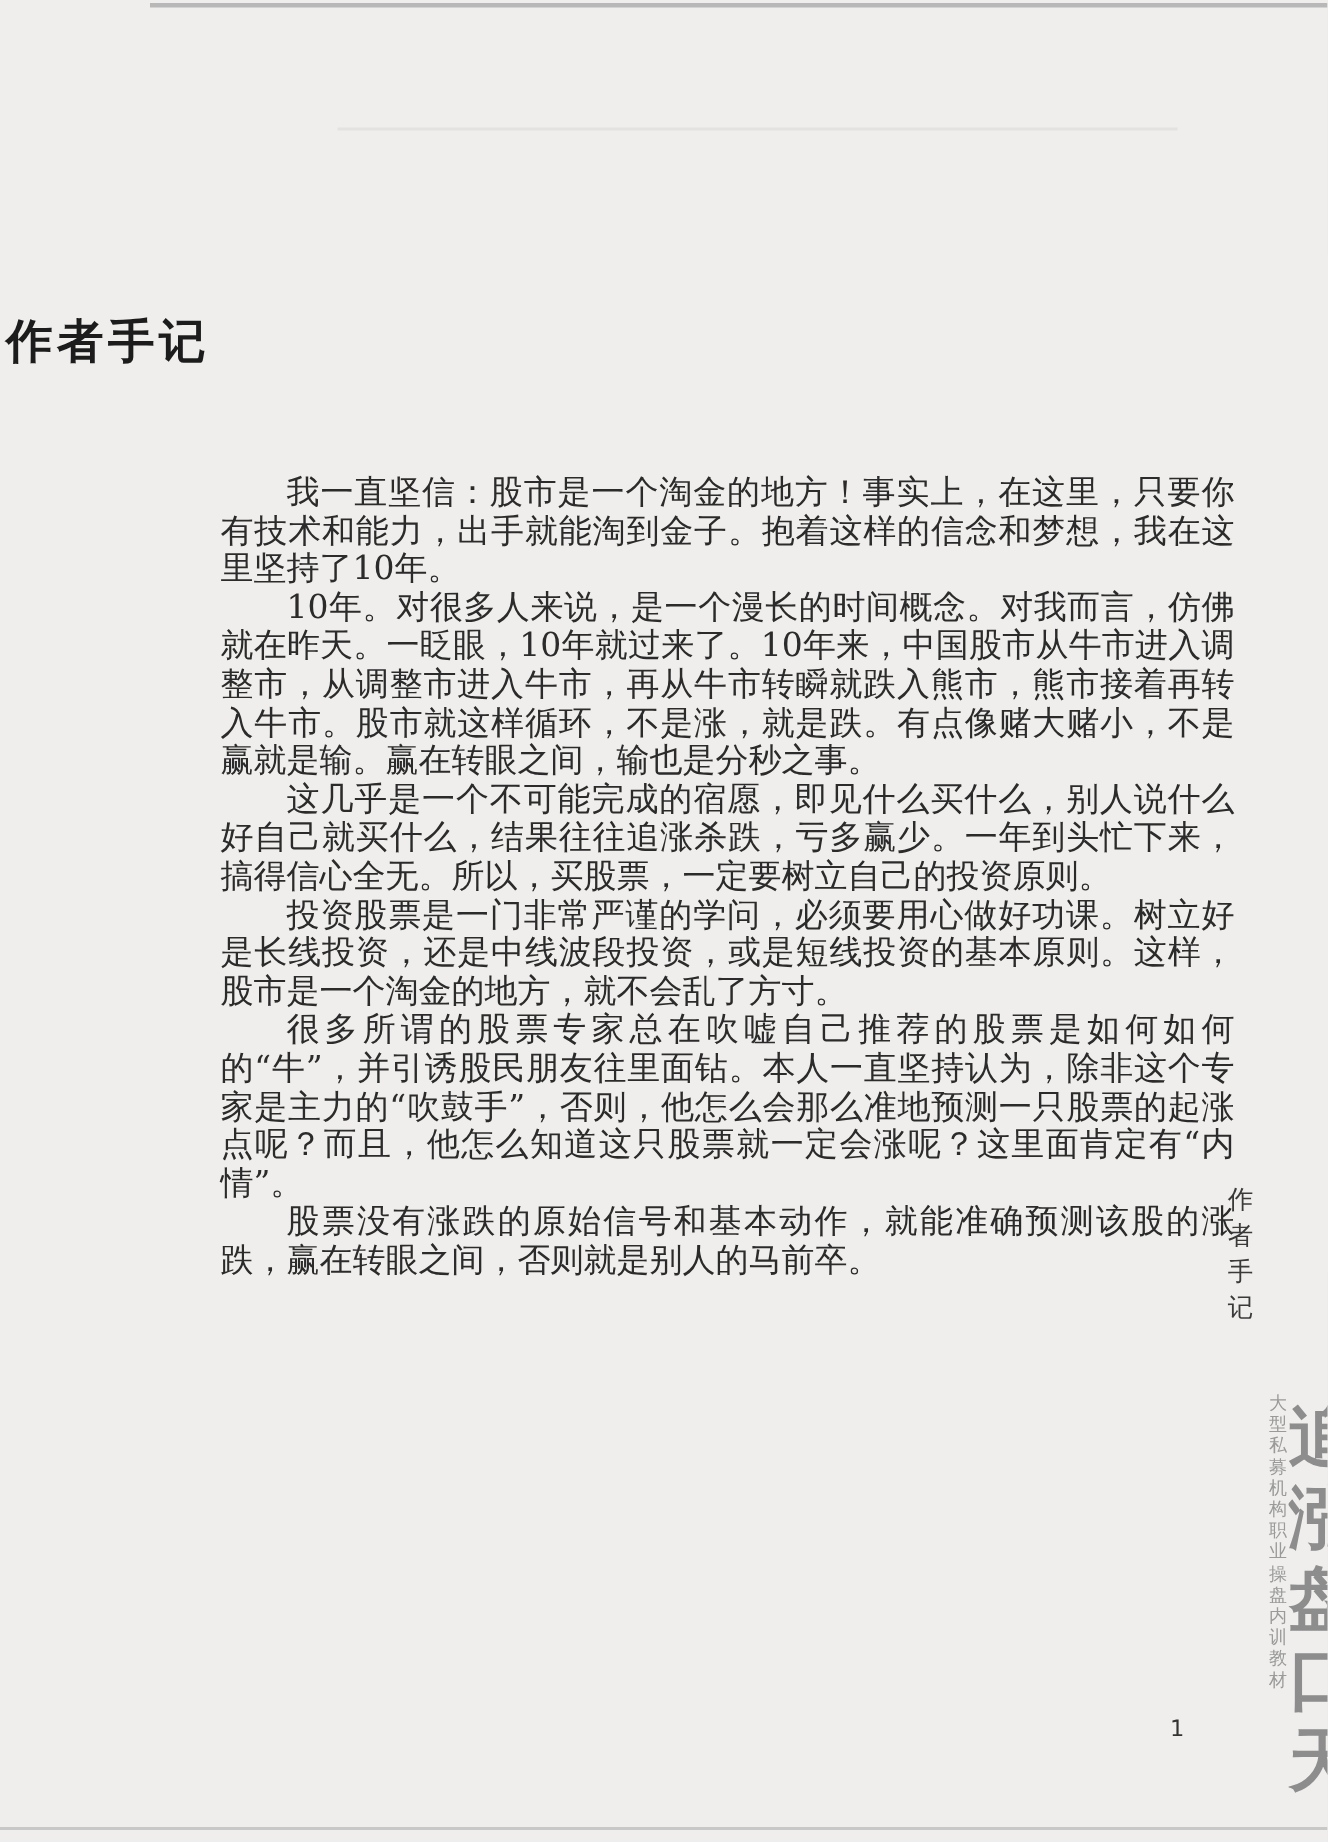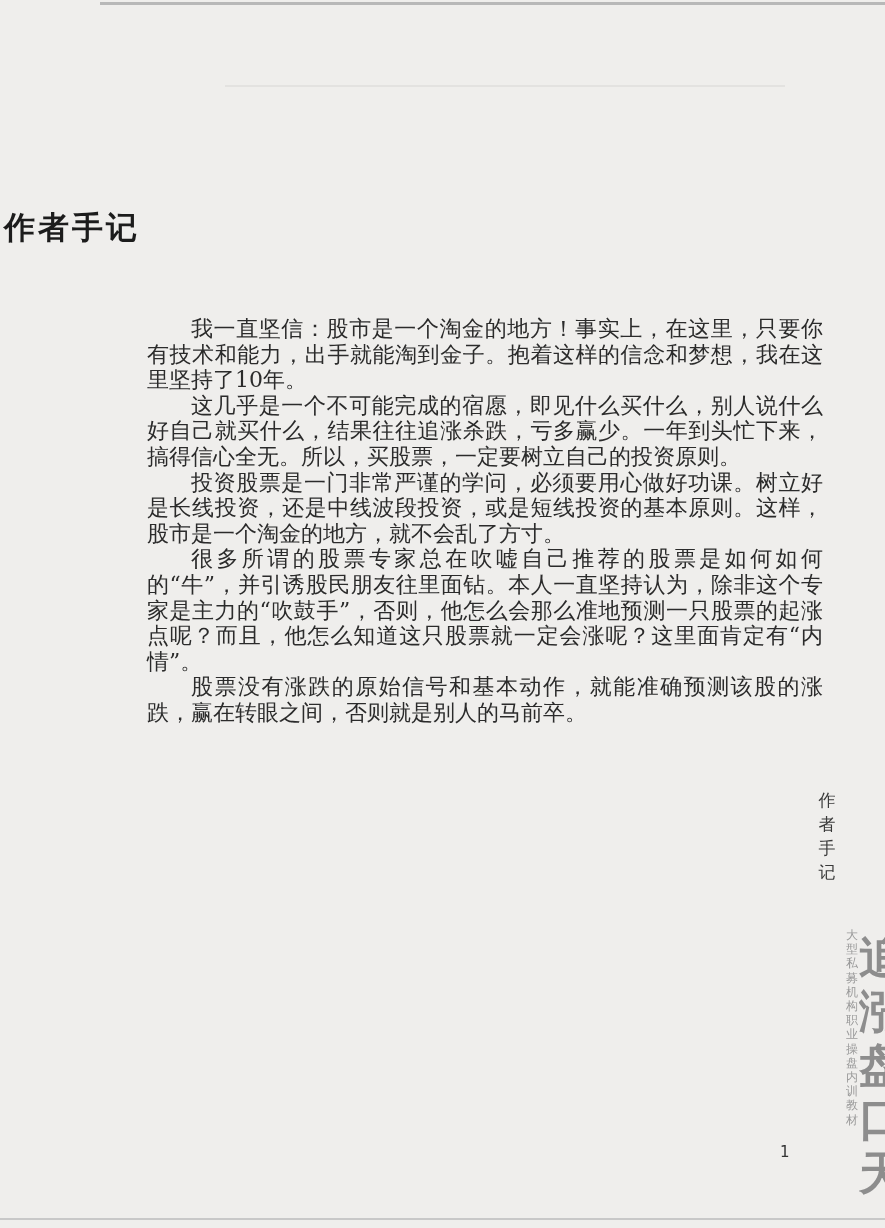--- a/index.html
+++ b/index.html
@@ -115,20 +115,21 @@
 <body>
 
 <div class="page">
   <div class="top-rule"></div>
   <div class="bleed"></div>
 
   <h1 class="title" style="margin:0;">作者手记</h1>
 
   <div class="body-text">
     <p>我一直坚信：股市是一个淘金的地方！事实上，在这里，只要你有技术和能力，出手就能淘到金子。抱着这样的信念和梦想，我在这里坚持了10年。</p>
+    <p>10年。对很多人来说，是一个漫长的时间概念。对我而言，仿佛就在昨天。一眨眼，10年就过来了。10年来，中国股市从牛市进入调整市，从调整市进入牛市，再从牛市转瞬就跌入熊市，熊市接着再转入牛市。股市就这样循环，不是涨，就是跌。有点像赌大赌小，不是赢就是输。赢在转眼之间，输也是分秒之事。</p>
     <p>这几乎是一个不可能完成的宿愿，即见什么买什么，别人说什么好自己就买什么，结果往往追涨杀跌，亏多赢少。一年到头忙下来，搞得信心全无。所以，买股票，一定要树立自己的投资原则。</p>
     <p>投资股票是一门非常严谨的学问，必须要用心做好功课。树立好是长线投资，还是中线波段投资，或是短线投资的基本原则。这样，股市是一个淘金的地方，就不会乱了方寸。</p>
     <p>很多所谓的股票专家总在吹嘘自己推荐的股票是如何如何的“牛”，并引诱股民朋友往里面钻。本人一直坚持认为，除非这个专家是主力的“吹鼓手”，否则，他怎么会那么准地预测一只股票的起涨点呢？而且，他怎么知道这只股票就一定会涨呢？这里面肯定有“内情”。</p>
     <p>股票没有涨跌的原始信号和基本动作，就能准确预测该股的涨跌，赢在转眼之间，否则就是别人的马前卒。</p>
   </div>
 
   <div class="side-label">
     <span>作</span>
     <span>者</span>
     <span>手</span>

